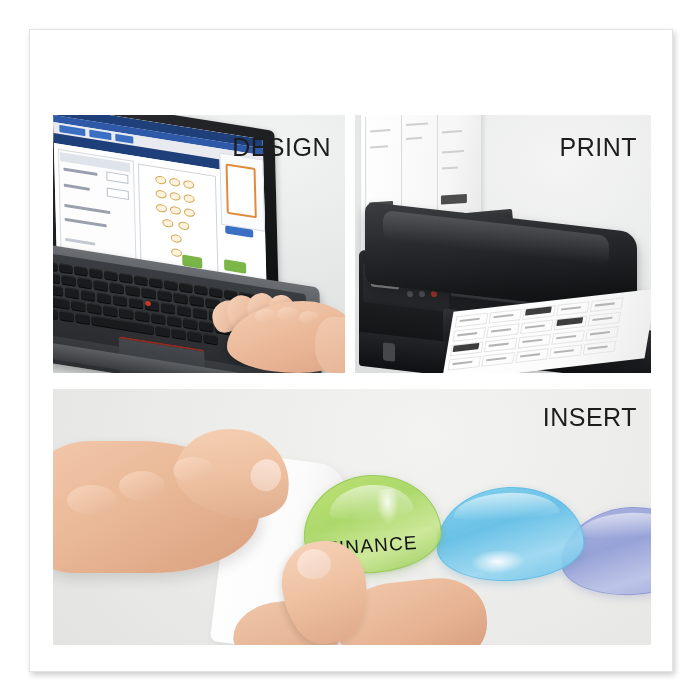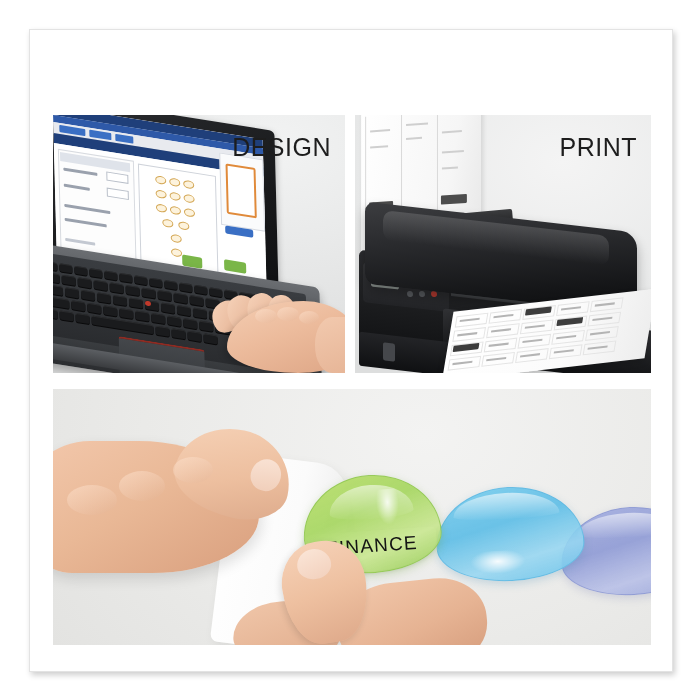--- a/index.html
+++ b/index.html
@@ -764,15 +764,16 @@
 
       <div id="hand-lower">
         <div class="hl-palm"></div>
         <div class="hl-finger2"></div>
         <div class="hl-finger"></div>
         <div class="hl-nail"></div>
       </div>
 
     </div>
 
+    <div class="panel-label" id="label-insert">INSERT</div>
   </div>
 
 </div>
 
 </body></html>

